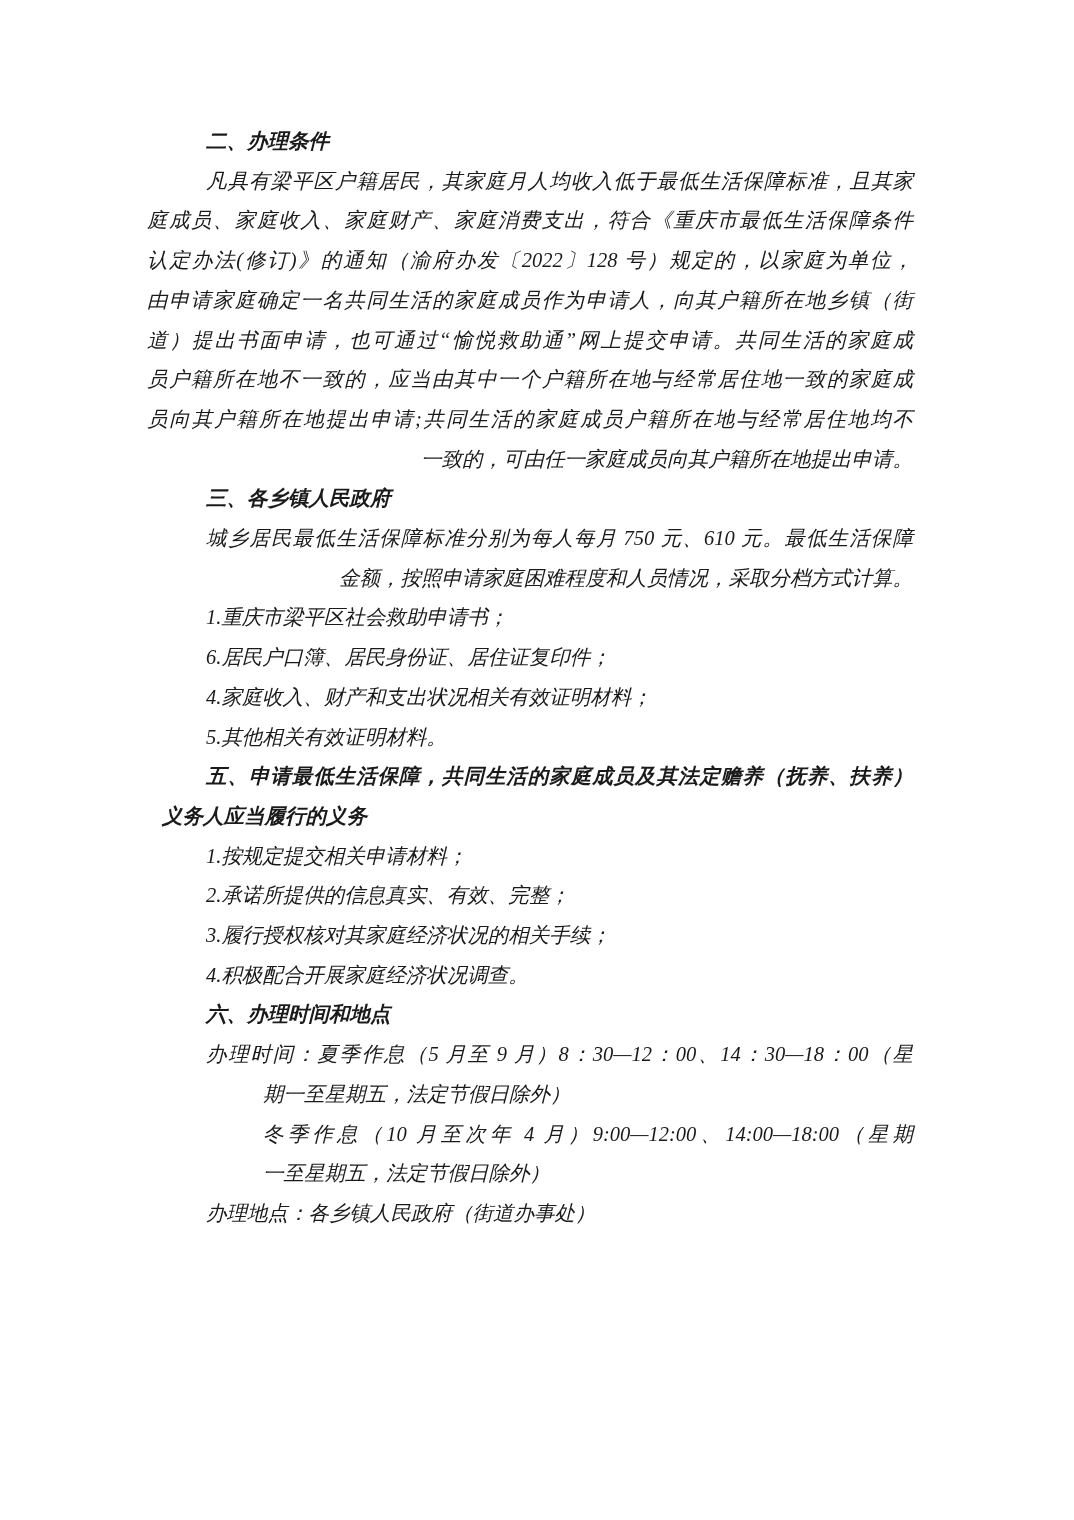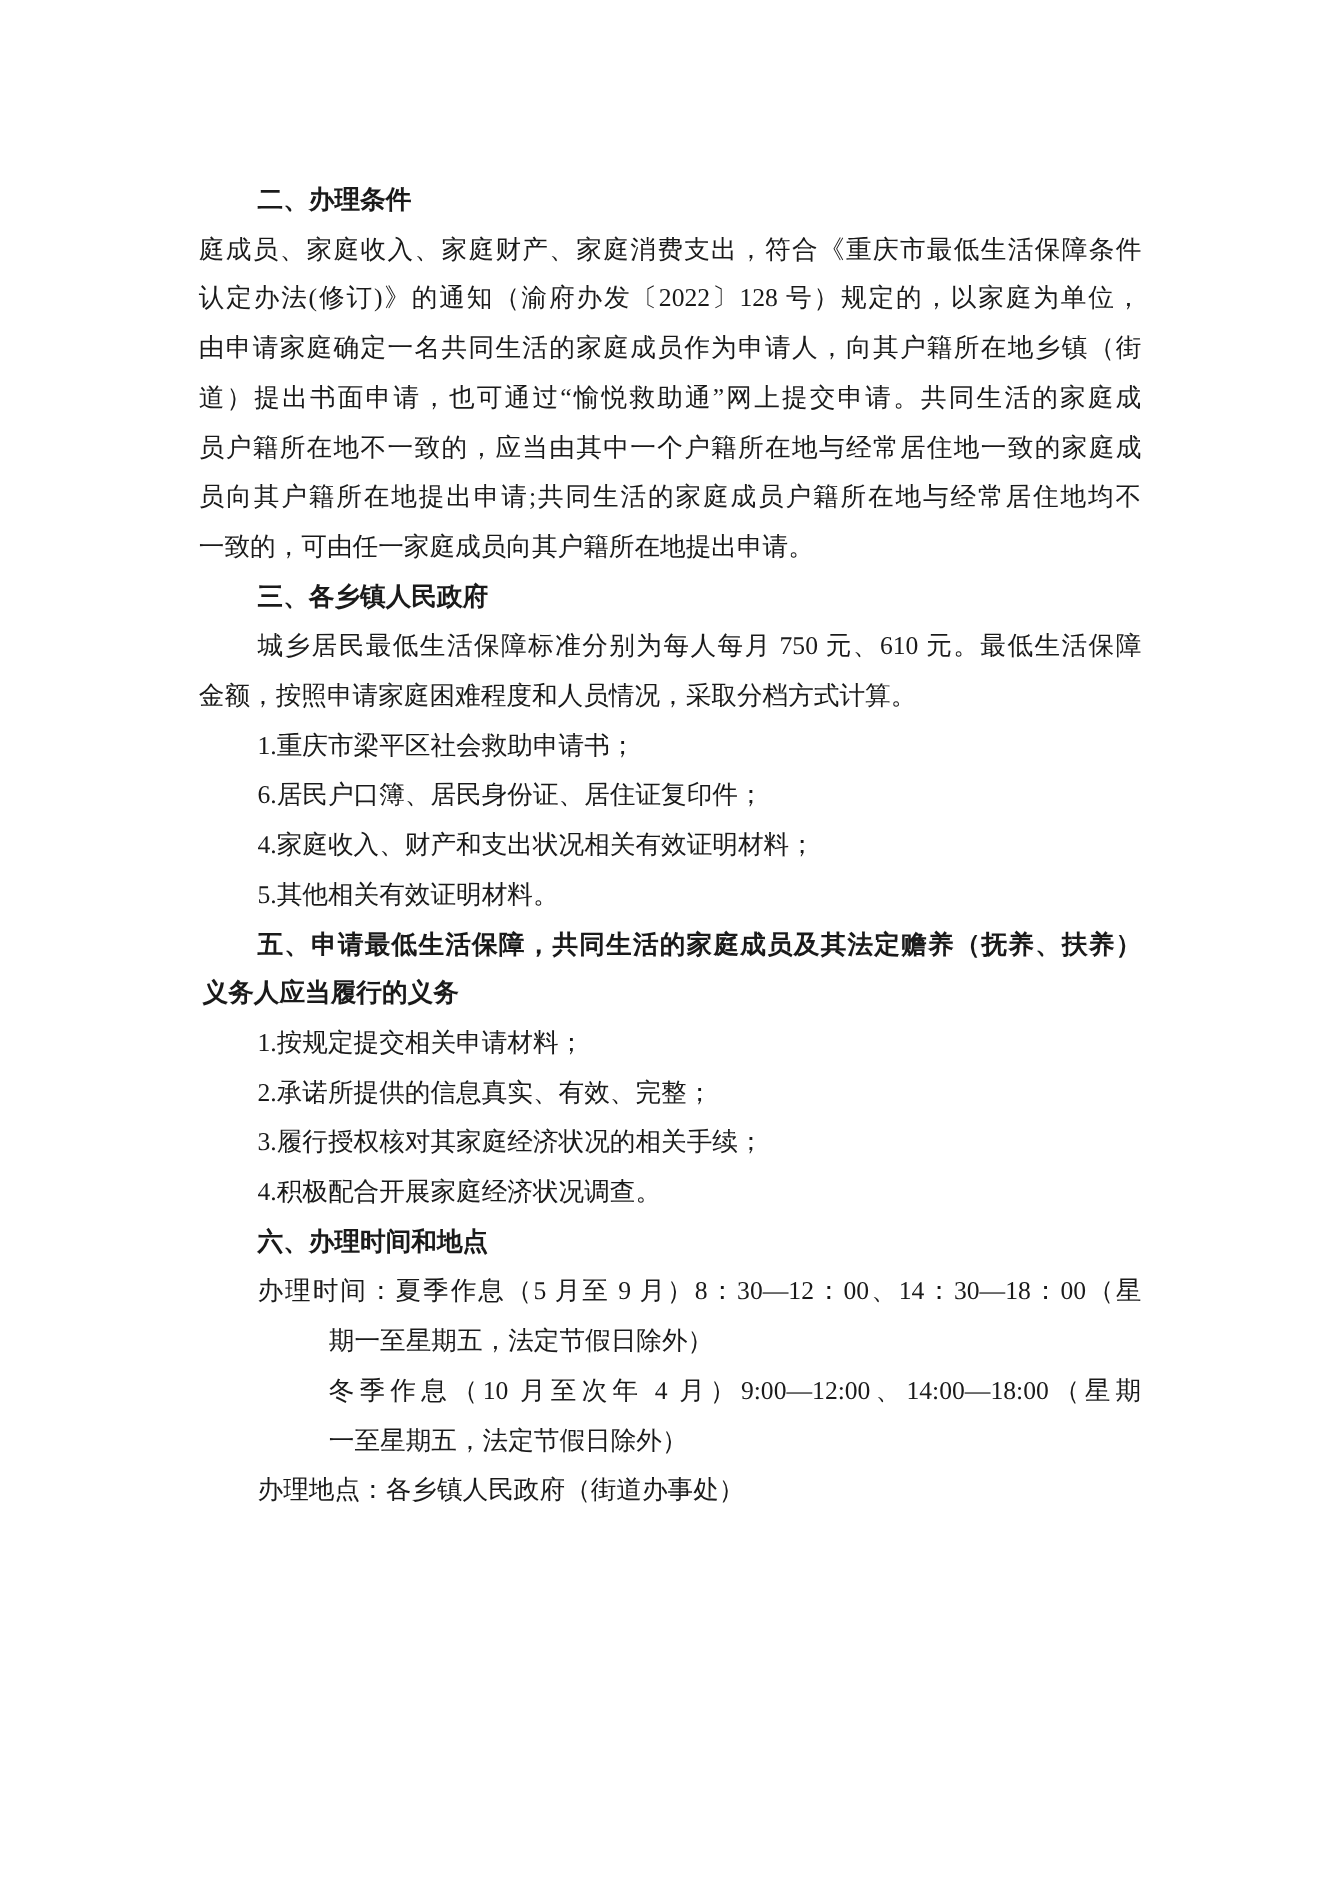--- a/index.html
+++ b/index.html
@@ -4,40 +4,42 @@
 <style>
   html,body { margin:0; padding:0; }
   body {
     width:1074px; height:1520px;
     background:#ffffff;
     position:relative;
     font-family:"Liberation Serif","DejaVu Serif",serif;
   }
   .doc-body {
     position:absolute;
-    left:143px; top:141px;
+    left:143px; top:122px;
     width:770px;
     font-size:20.5px;
     line-height:39.7px;
     color:#1a1a1a;
     text-justify:inter-character;
+    font-style:italic;
   }
   .l { text-align:left; }
   .b { font-weight:bold; }
   .j { text-align-last:justify; }
-  .ind-none  { margin-left:16px; }
+  .ind-none  { margin-left:4px;text-align:right; }
   .ind-first { margin-left:63px; }
   .ind-wrap  { margin-left:19px; }
   .ind-hang  { margin-left:120px; }
 </style>
 </head>
 <body style="background: rgb(255, 255, 255);">
 
 <div class="doc-body" style="color: rgb(26, 26, 26);">
     <div class="l ind-first b">二、办理条件</div>
+    <div class="l ind-first j">凡具有梁平区户籍居民，其家庭月人均收入低于最低生活保障标准，且其家</div>
     <div class="l ind-none j">庭成员、家庭收入、家庭财产、家庭消费支出，符合《重庆市最低生活保障条件</div>
     <div class="l ind-none j">认定办法(修订)》的通知（渝府办发〔2022〕128 号）规定的，以家庭为单位，</div>
     <div class="l ind-none j">由申请家庭确定一名共同生活的家庭成员作为申请人，向其户籍所在地乡镇（街</div>
     <div class="l ind-none j">道）提出书面申请，也可通过“愉悦救助通”网上提交申请。共同生活的家庭成</div>
     <div class="l ind-none j">员户籍所在地不一致的，应当由其中一个户籍所在地与经常居住地一致的家庭成</div>
     <div class="l ind-none j">员向其户籍所在地提出申请;共同生活的家庭成员户籍所在地与经常居住地均不</div>
     <div class="l ind-none">一致的，可由任一家庭成员向其户籍所在地提出申请。</div>
     <div class="l ind-first b">三、各乡镇人民政府</div>
     <div class="l ind-first j">城乡居民最低生活保障标准分别为每人每月 750 元、610 元。最低生活保障</div>
     <div class="l ind-none">金额，按照申请家庭困难程度和人员情况，采取分档方式计算。</div>

